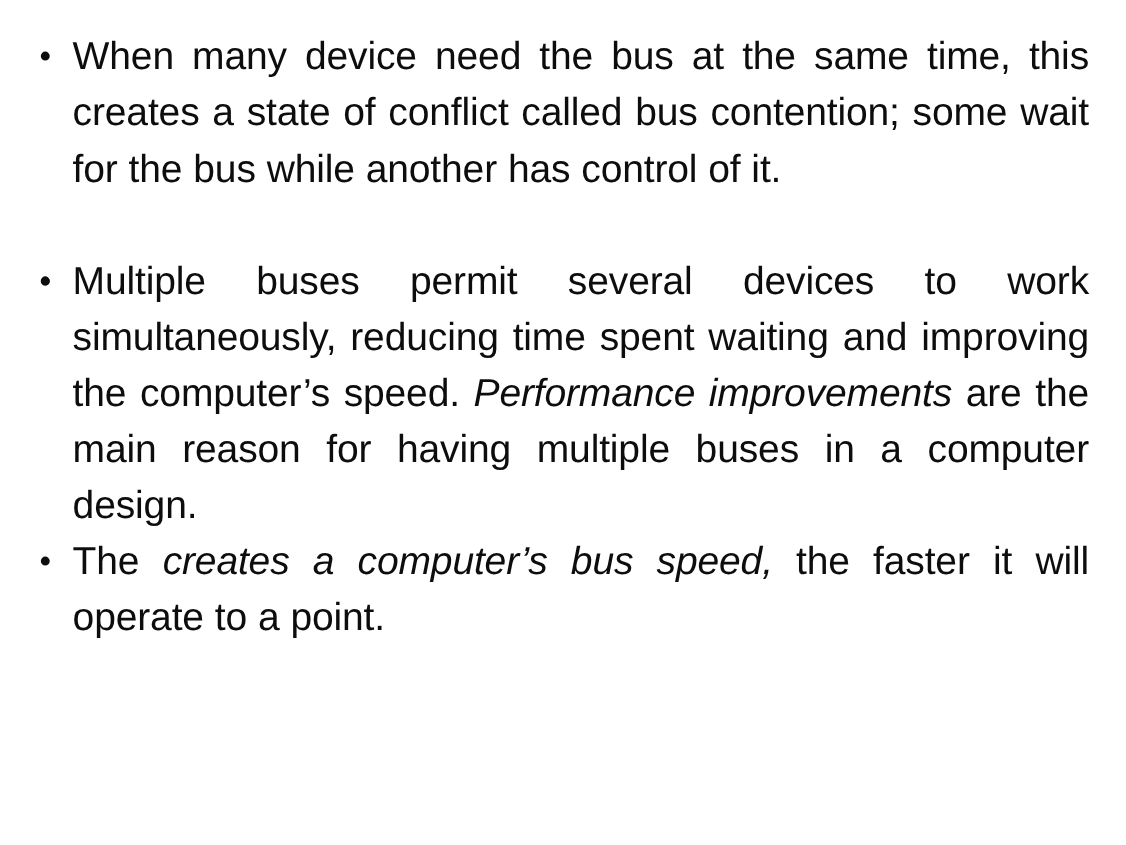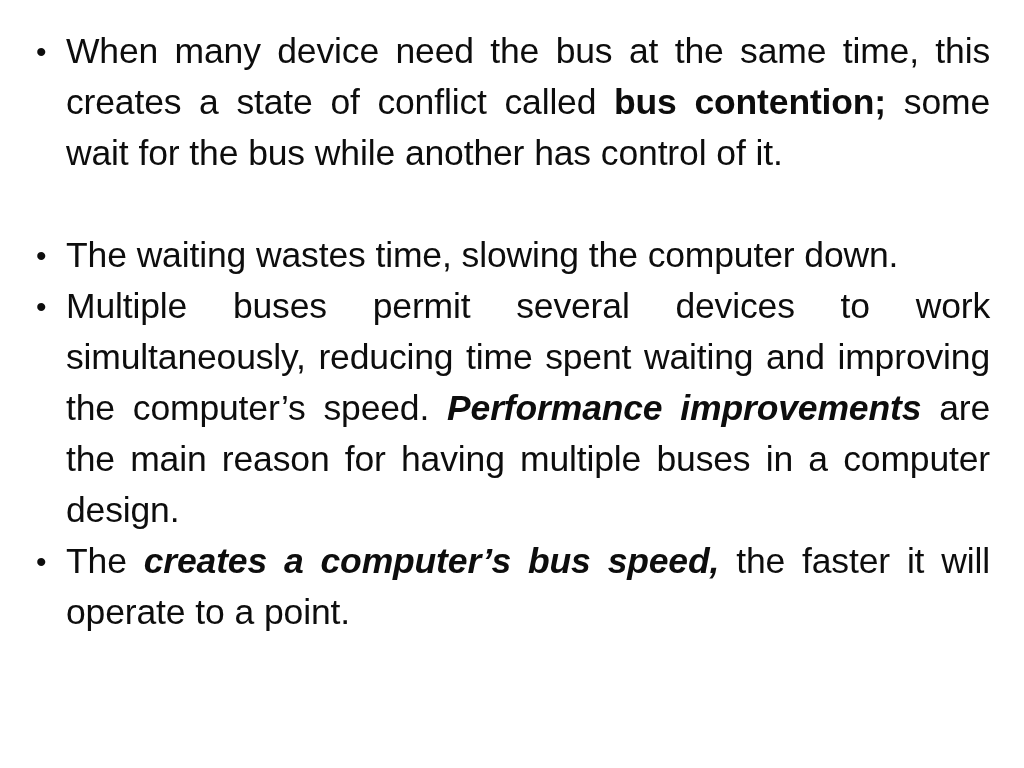--- a/index.html
+++ b/index.html
@@ -53,40 +53,40 @@
     color: #0d0d0d;
     text-align: left;
   }
 
   
   .bullet-item.gap-after {
     margin-bottom: 51px;
   }
 
   .strong {
-    font-weight: bold;
+    font-weight: normal;
   }
   .strong-em {
-    font-weight: bold;
+    font-weight: normal;
     font-style: italic;
   }
 </style>
 </head>
 <body>
 
 <div class="slide">
 
   <ul class="body-list">
 
     <li class="bullet-item gap-after">
       <span class="bullet-marker">•</span><span>When many device need the bus at the same time, this creates a state of conflict called </span><span class="strong">bus contention;</span><span> some wait for the bus while another has control of it.</span>
     </li>
 
     <li class="bullet-item">
-      <span class="bullet-marker">•</span><span>The waiting wastes time, slowing the computer down.</span>
+      <span class="bullet-marker">•</span>
     </li>
 
     <li class="bullet-item">
       <span class="bullet-marker">•</span><span>Multiple buses permit several devices to work simultaneously, reducing time spent waiting and improving the computer’s speed. </span><span class="strong-em">Performance improvements</span><span> are the main reason for having multiple buses in a computer design.</span>
     </li>
 
     <li class="bullet-item">
       <span class="bullet-marker">•</span><span>The </span><span class="strong-em">creates a computer’s bus speed,</span><span> the faster it will operate to a point.</span>
     </li>
 

